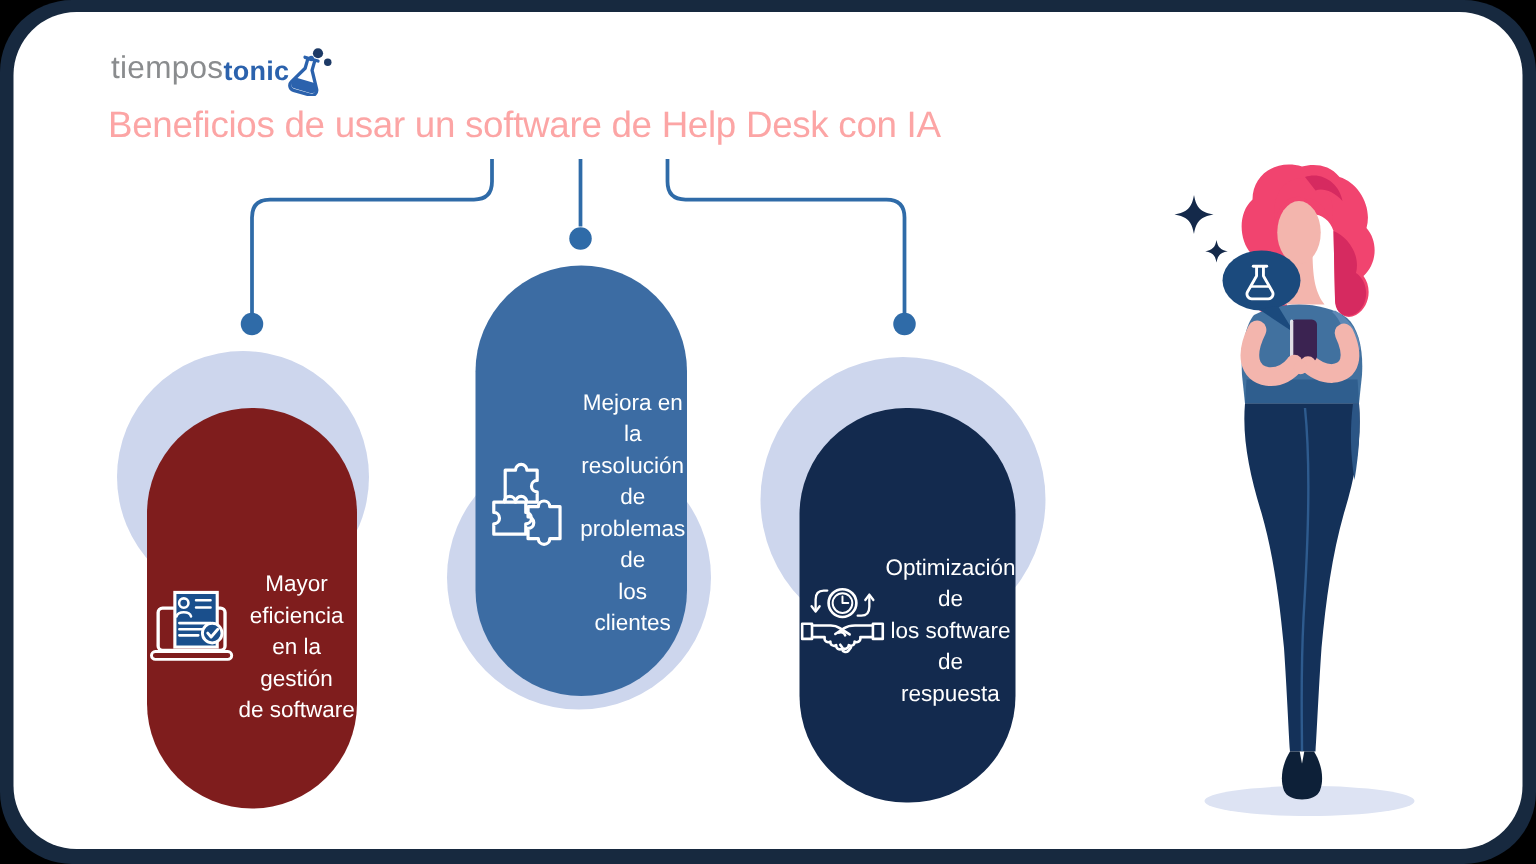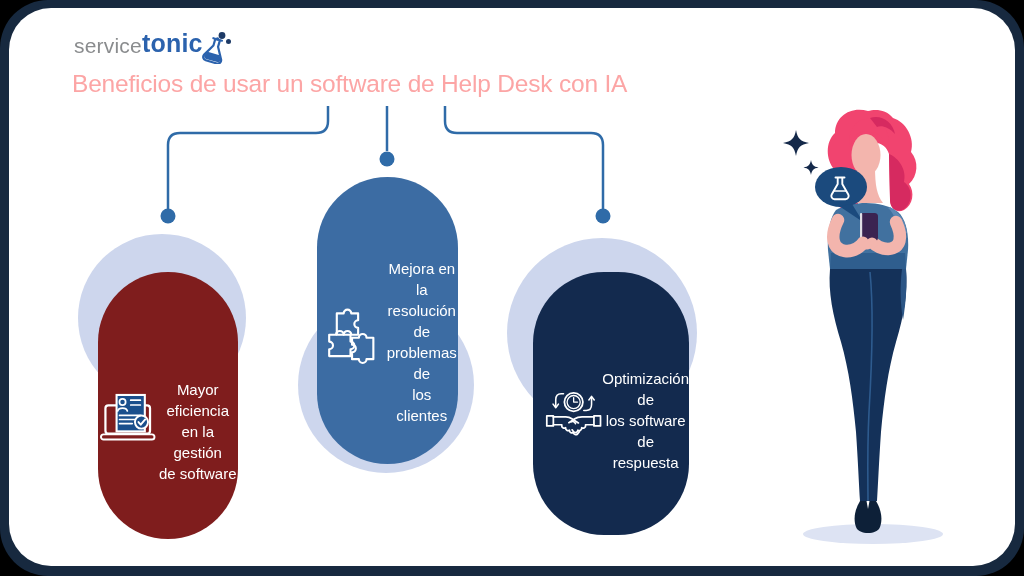--- a/index.html
+++ b/index.html
@@ -4,53 +4,53 @@
 <style>
   html,body{margin:0;padding:0;}
   body{
     width:1024px;height:576px;background:#000;position:relative;overflow:hidden;
     font-family:"Liberation Sans", sans-serif;
   }
   .frame{position:absolute;inset:0;background:#17293f;border-radius:48px;}
   .card-bg{position:absolute;inset:8px 9px 10px 9px;background:#ffffff;border-radius:42px;}
   .logo{position:absolute;left:74px;top:28px;display:flex;align-items:flex-end;z-index:4;}
   .logo-service{font-size:21px;color:#8a8c8e;letter-spacing:.2px;}
-  .logo-tonic{font-size:25px;color:#2b62ad;font-weight:bold;letter-spacing:.2px;}
+  .logo-tonic{font-size:18px;color:#2b62ad;font-weight:bold;letter-spacing:.2px;}
   .logo-flask{margin-left:-1px;margin-bottom:-6px;}
   .title{
     position:absolute;left:72px;top:70px;margin:0;z-index:4;
     font-size:24.5px;font-weight:500;color:#fca5a5;letter-spacing:-0.2px;
   }
   .connectors{position:absolute;left:0;top:0;z-index:2;}
   .halo{position:absolute;border-radius:50%;background:#cdd6ed;z-index:1;}
   .halo1{left:78px;top:234px;width:168px;height:168px;}
   .halo2{left:298px;top:297px;width:176px;height:176px;}
   .halo3{left:507px;top:238px;width:190px;height:190px;}
   .pill{
     position:absolute;border-radius:71px;z-index:3;
     display:flex;flex-direction:row;align-items:center;
     color:#fff;text-align:center;font-size:15px;line-height:21px;
   }
   .pill1{left:98px;top:272px;width:140px;height:243px;background:#7f1d1d;padding-top:24px;}
   .pill2{left:317px;top:177px;width:141px;height:261px;background:#3c6ca3;padding-top:26px;}
-  .pill3{left:533px;top:272px;width:144px;height:243px;background:#132a4e;padding-top:20px;padding-left:12px;}
+  .pill3{left:533px;top:272px;width:144px;height:243px;background:#132a4e;padding-top:20px;}
   .pill1 .pill-text{margin-top:28px;}
   .pill2 .pill-text{margin-top:16px;}
   .pill3 .pill-text{margin-top:14px;}
   .pill-text span{display:block;}
   .woman{position:absolute;left:775px;top:100px;z-index:3;}
 </style>
 </head>
 <body>
 
 <div class="frame"></div>
 <div class="card-bg"></div>
 
 <div class="logo">
-  <span class="logo-service">service</span>
+  <span class="logo-service">tiempos</span>
     <span class="logo-tonic">tonic</span>
   <svg class="logo-flask" width="34" height="36" viewBox="0 0 34 36">
     <circle cx="20" cy="7.5" r="3.4" fill="#1d3a66"></circle>
     <circle cx="26.5" cy="13.5" r="2.5" fill="#1d3a66"></circle>
     <circle cx="15.5" cy="11" r="1.8" fill="#2b62ad"></circle>
     <g transform="translate(12.5,22.5) rotate(16)">
       <path d="M-4.5,-11.5 H4.5" stroke="#2b62ad" stroke-width="2.2" stroke-linecap="round" fill="none"></path>
       <path d="M-2.4,-11 V-4.5 L-8.8,6.8 A3.4,3.4 0 0 0 -5.8,11.8 H5.8 A3.4,3.4 0 0 0 8.8,6.8 L2.4,-4.5 V-11" fill="none" stroke="#2b62ad" stroke-width="2.2" stroke-linejoin="round" stroke-linecap="round"></path>
       <path d="M-6.2,3.2 H6.2 L8.3,7.1 A2.5,2.5 0 0 1 5.8,10.4 H-5.8 A2.5,2.5 0 0 1 -8.3,7.1 Z" fill="#2b62ad"></path>
     </g>

